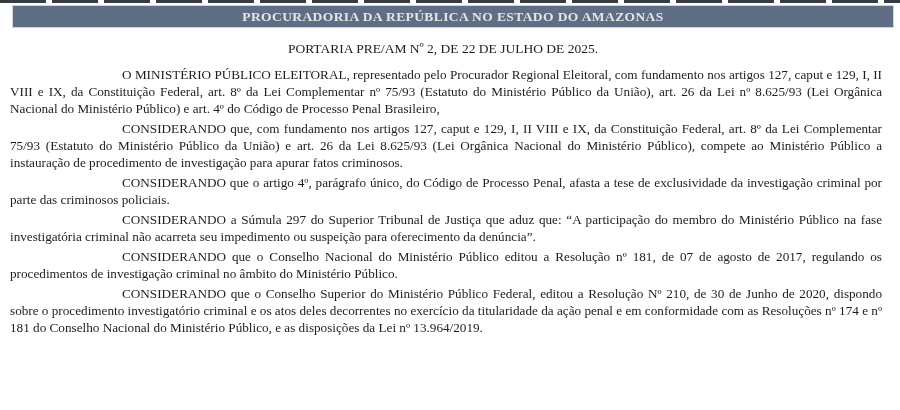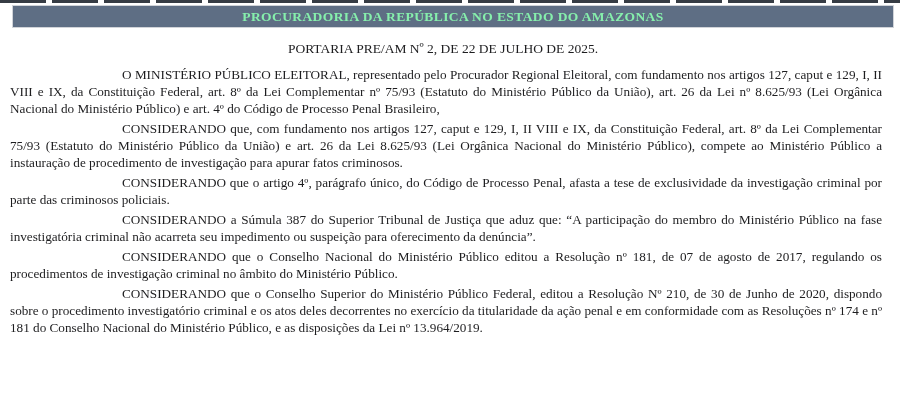--- a/index.html
+++ b/index.html
@@ -18,21 +18,21 @@
     height: 3px;
     background: repeating-linear-gradient(to right,
       #363c44 0px, #363c44 46px,
       transparent 46px, transparent 52px);
   }
   .header-bar {
     margin: 6px 7px 0 13px;
     height: 21px;
     line-height: 21px;
     background: #5e6e84;
-    color: #86efac;
+    color: #e5e5e5;
     text-align: center;
     font-weight: bold;
     font-size: 13.5px;
     letter-spacing: 0.4px;
     box-shadow: 0 0 0 1px rgba(70, 85, 105, 0.25);
   }
   .portaria-line {
     text-align: center;
     margin: 14px 14px 0 0;
     font-size: 13.5px;
@@ -59,16 +59,16 @@
 <div class="header-bar">
   <span>PROCURADORIA DA REPÚBLICA NO ESTADO DO AMAZONAS</span>
 </div>
 
 <div class="portaria-line">PORTARIA PRE/AM Nº 2, DE 22 DE JULHO DE 2025.</div>
 
 <div class="doc-body">
   <p class="para">O MINISTÉRIO PÚBLICO ELEITORAL, representado pelo Procurador Regional Eleitoral, com fundamento nos artigos 127, caput e 129, I, II VIII e IX, da Constituição Federal, art. 8º da Lei Complementar nº 75/93 (Estatuto do Ministério Público da União), art. 26 da Lei nº 8.625/93 (Lei Orgânica Nacional do Ministério Público) e art. 4º do Código de Processo Penal Brasileiro,</p>
   <p class="para">CONSIDERANDO que, com fundamento nos artigos 127, caput e 129, I, II VIII e IX, da Constituição Federal, art. 8º da Lei Complementar 75/93 (Estatuto do Ministério Público da União) e art. 26 da Lei 8.625/93 (Lei Orgânica Nacional do Ministério Público), compete ao Ministério Público a instauração de procedimento de investigação para apurar fatos criminosos.</p>
   <p class="para">CONSIDERANDO que o artigo 4º, parágrafo único, do Código de Processo Penal, afasta a tese de exclusividade da investigação criminal por parte das criminosos policiais.</p>
-  <p class="para">CONSIDERANDO a Súmula 387 do Superior Tribunal de Justiça que aduz que: “A participação do membro do Ministério Público na fase investigatória criminal não acarreta seu impedimento ou suspeição para oferecimento da denúncia”.</p>
+  <p class="para">CONSIDERANDO a Súmula 297 do Superior Tribunal de Justiça que aduz que: “A participação do membro do Ministério Público na fase investigatória criminal não acarreta seu impedimento ou suspeição para oferecimento da denúncia”.</p>
   <p class="para">CONSIDERANDO que o Conselho Nacional do Ministério Público editou a Resolução nº 181, de 07 de agosto de 2017, regulando os procedimentos de investigação criminal no âmbito do Ministério Público.</p>
   <p class="para">CONSIDERANDO que o Conselho Superior do Ministério Público Federal, editou a Resolução Nº 210, de 30 de Junho de 2020, dispondo sobre o procedimento investigatório criminal e os atos deles decorrentes no exercício da titularidade da ação penal e em conformidade com as Resoluções nº 174 e nº 181 do Conselho Nacional do Ministério Público, e as disposições da Lei nº 13.964/2019.</p>
 </div>
 
 </body></html>

